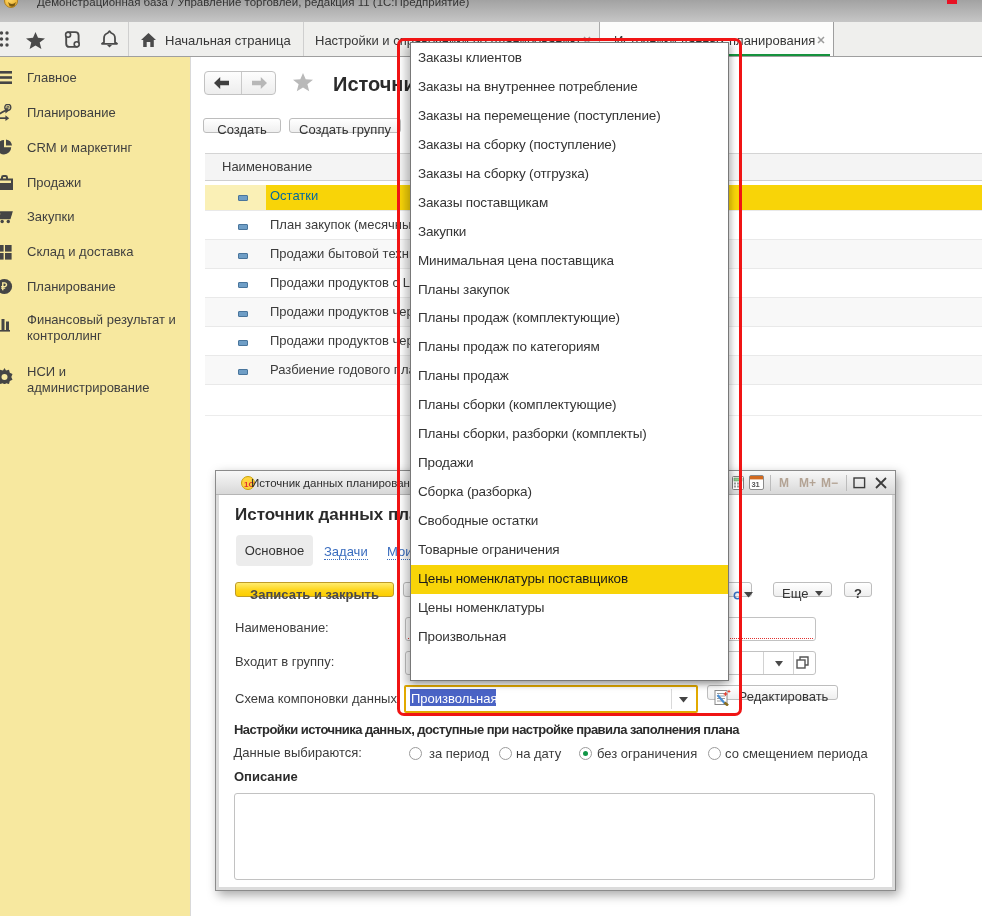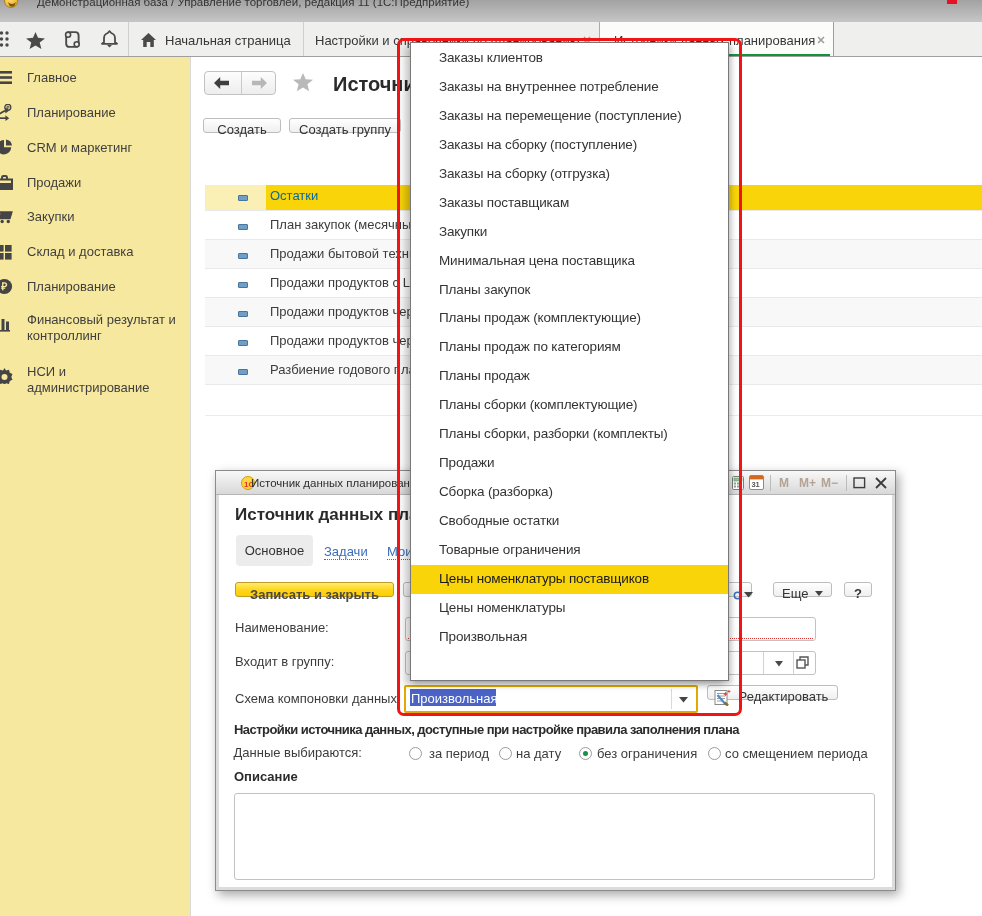--- a/index.html
+++ b/index.html
@@ -81,21 +81,21 @@
   
   .radio { position:absolute; width:13px; height:13px; border:1px solid #9b9b9b;
     border-radius:50%; background:#fff; }
   .radio.sel::after { content:""; position:absolute; left:3px; top:3px; width:5px; height:5px;
     border-radius:50%; background:#109646; }
 
   
   #ddlist { left:410px; top:42px; width:319px; height:639px; background:#fff; padding-top:1px;
     border:1px solid #787878; box-shadow:-5px 4px 7px rgba(0,0,0,0.22), 3px 3px 5px rgba(0,0,0,0.2); z-index:50; }
   .dditem { height:28.95px; line-height:28.95px;
-    font-size:13.5px; color:#343434; padding-left:28px; white-space:nowrap; overflow:hidden; letter-spacing:-0.15px; }
+    font-size:13.5px; color:#343434; padding-left:7px; white-space:nowrap; overflow:hidden; letter-spacing:-0.15px; }
   .dditem.hl { background:#f8d408; color:#1a1a1a; }
 
   
   #redrect { left:397px; top:38px; width:345px; height:678px; border:3px solid #f01414;
     border-radius:7px; z-index:60; pointer-events:none; }
 
   svg { display:block; }
 </style>
 </head>
 <body>
@@ -264,20 +264,23 @@
     </svg>
     <div id="pagetitle">Источники данных планирования</div>
 
     <div class="btn" style="left:11px;top:61px;width:78px">
         <span>Создать</span>
       </div>
     <div class="btn" style="left:97px;top:61px;width:112px">
         <span>Создать группу</span>
       </div>
 
+    <div id="tblhead">
+        <span>Наименование</span>
+      </div>
     <div class="trow" style="top:125px;background:#fff">
       <div class="cell2" style="top:3px;background:#f8d408"></div>
       <div style="position:absolute;left:0;top:3px;width:61px;height:25px;background:#faf0b6"></div>
       <div class="ricon"></div>
         <div class="txt" style="color:#0369a1">Остатки</div>
     </div>
     <div class="trow" style="top:154px">
       <div class="ricon"></div>
         <div class="txt">План закупок (месячный)</div>
     </div>

